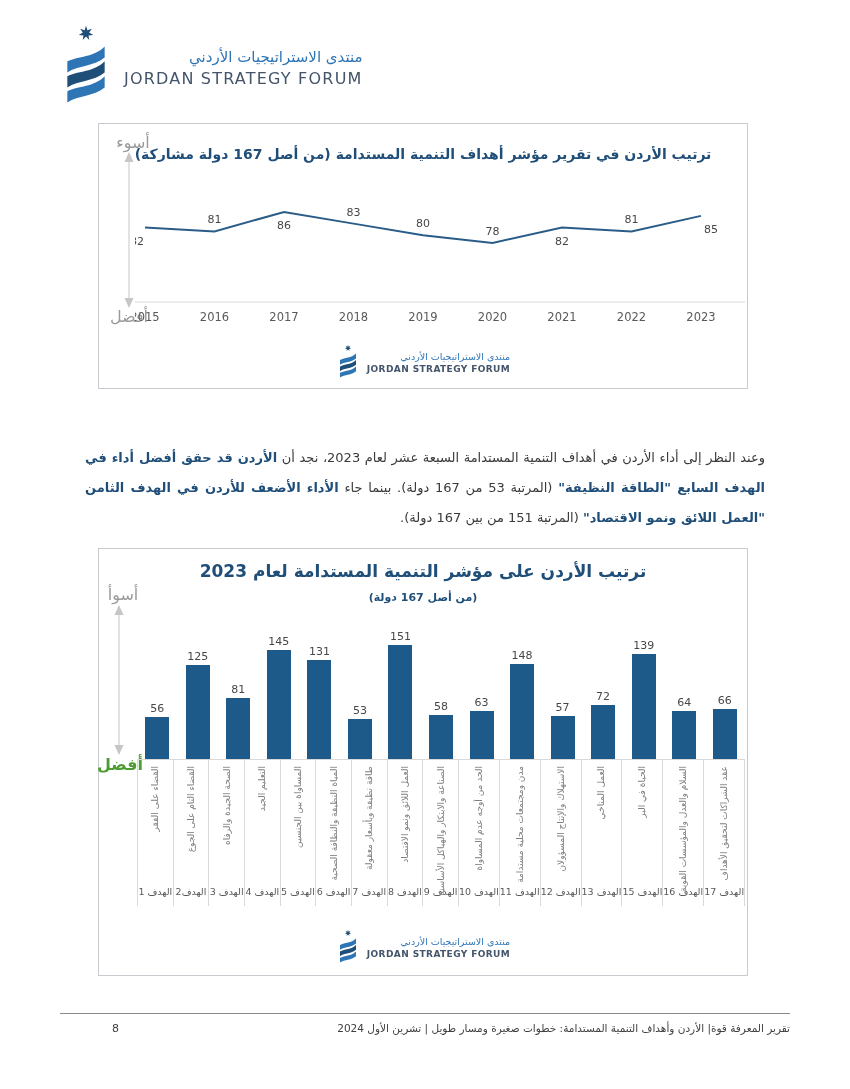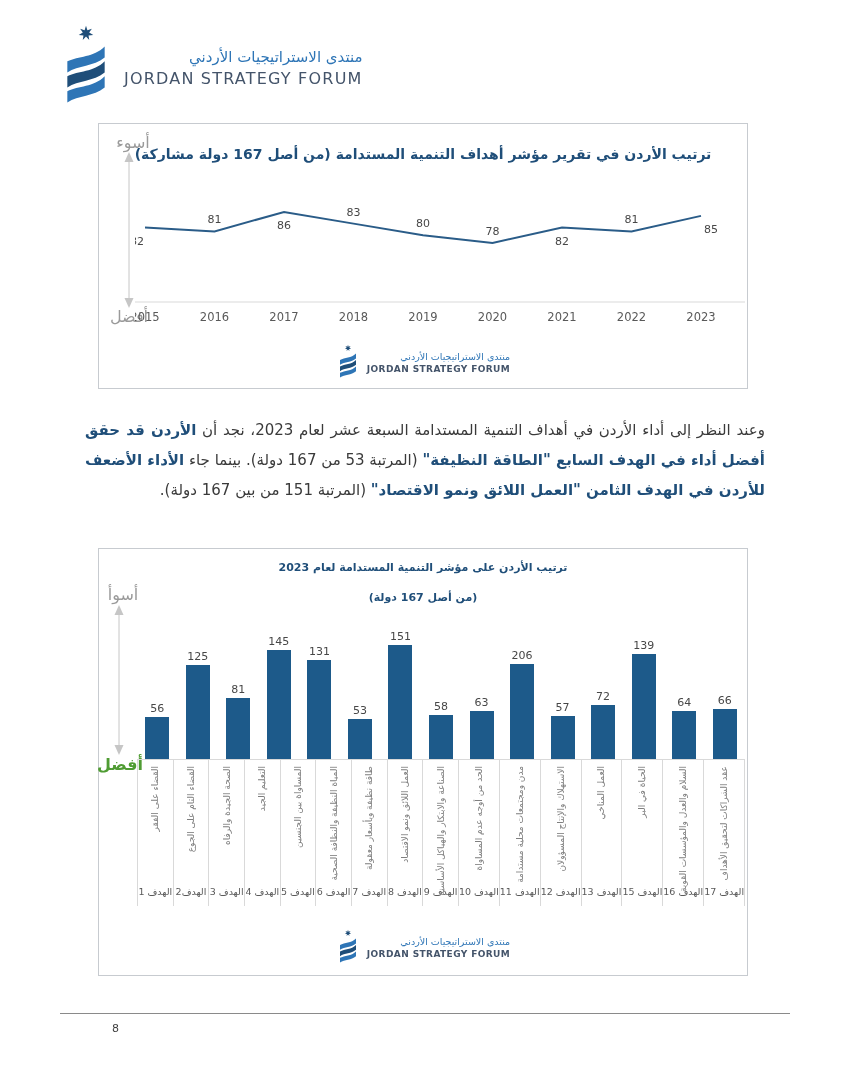--- a/index.html
+++ b/index.html
@@ -12,21 +12,21 @@
   .logo-mark{flex:0 0 auto;}
   .header .logo-text{margin-left:10px;margin-top:24px;text-align:right;}
   .header .logo-ar{font-size:15px;color:#2e75b6;direction:rtl;}
   .header .logo-en{font-size:16px;color:#44546a;letter-spacing:1.2px;margin-top:3px;}
   
   .card{position:absolute;left:98px;width:648px;border:1px solid #c7cbd0;background:#fff;}
   .card1{top:123px;height:264px;}
   .card2{top:548px;height:426px;}
   .card-title{position:absolute;left:0;right:0;text-align:center;font-weight:bold;color:#1f4e79;direction:rtl;}
   .card1 .card-title{top:22px;font-size:14px;}
-  .card2 .title1{top:12px;font-size:11px;}
+  .card2 .title1{top:12px;font-size:17px;}
   .card2 .title2{top:42px;font-size:11px;}
   .axis-note{position:absolute;font-size:16px;color:#9a9a9a;direction:rtl;text-align:center;width:44px;}
   .worse1{top:9px;left:12px;}
   .better1{top:183px;left:8px;}
   .worse2{top:36px;left:2px;}
   .better2{top:206px;left:0px;color:#4f9c33;font-weight:bold;}
   .v-arrow{position:absolute;}
   .arrow1{top:28px;left:24px;}
   .arrow2{top:56px;left:14px;}
   .plot{position:absolute;left:36px;top:56px;}
@@ -48,22 +48,22 @@
   }
   .goal{height:26px;line-height:24px;text-align:center;font-size:9.5px;color:#595959;white-space:nowrap;}
   
   .mini-logo{position:absolute;left:0;right:0;display:flex;align-items:center;justify-content:center;gap:7px;}
   .card1 .mini-logo{bottom:8px;}
   .card2 .mini-logo{bottom:10px;}
   .mini-logo .logo-ar{font-size:9.5px;color:#2e75b6;direction:rtl;}
   .mini-logo .logo-en{font-size:9px;font-weight:bold;color:#44546a;letter-spacing:0.4px;margin-top:2px;}
   
   .para{
-    position:absolute;top:400px;left:85px;width:680px;direction:rtl;text-align:justify;
-    font-size:15px;line-height:30px;color:#3a3a3a;
+    position:absolute;top:430px;left:85px;width:680px;direction:rtl;text-align:justify;
+    font-size:13px;line-height:30px;color:#3a3a3a;
   }
   .para .b{font-weight:bold;color:#1f4e79;}
   
   .footer-rule{position:absolute;top:1013px;left:60px;right:60px;border-top:1px solid #8a8a8a;}
   .footer-text{position:absolute;top:1022px;right:60px;font-size:10.5px;color:#3f3f3f;direction:rtl;}
   .page-num{position:absolute;top:1022px;left:112px;font-size:11px;color:#3f3f3f;}
 </style>
 </head>
 <body>
 
@@ -172,21 +172,21 @@
           </div>
           <div class="bar-col">
             <span class="bar-val">58</span>
             <div class="bar" style="height: 44px; background: rgb(29, 90, 138);"></div>
           </div>
           <div class="bar-col">
             <span class="bar-val">63</span>
             <div class="bar" style="height: 48px; background: rgb(29, 90, 138);"></div>
           </div>
           <div class="bar-col">
-            <span class="bar-val">206</span>
+            <span class="bar-val">148</span>
             <div class="bar" style="height: 95px; background: rgb(29, 90, 138);"></div>
           </div>
           <div class="bar-col">
             <span class="bar-val">57</span>
             <div class="bar" style="height: 43px; background: rgb(29, 90, 138);"></div>
           </div>
           <div class="bar-col">
             <span class="bar-val">72</span>
             <div class="bar" style="height: 54px; background: rgb(29, 90, 138);"></div>
           </div>
@@ -312,14 +312,15 @@
       </svg>
       <div>
         <div class="logo-ar">منتدى الاستراتيجيات الأردني</div>
         <div class="logo-en">JORDAN STRATEGY FORUM</div>
       </div>
     </div>
   </div>
 
   <div class="footer-rule"></div>
   <div class="page-num">8</div>
+  <div class="footer-text">تقرير المعرفة قوة| الأردن وأهداف التنمية المستدامة: خطوات صغيرة ومسار طويل | تشرين الأول 2024</div>
 
 </div>
 
 </body></html>

